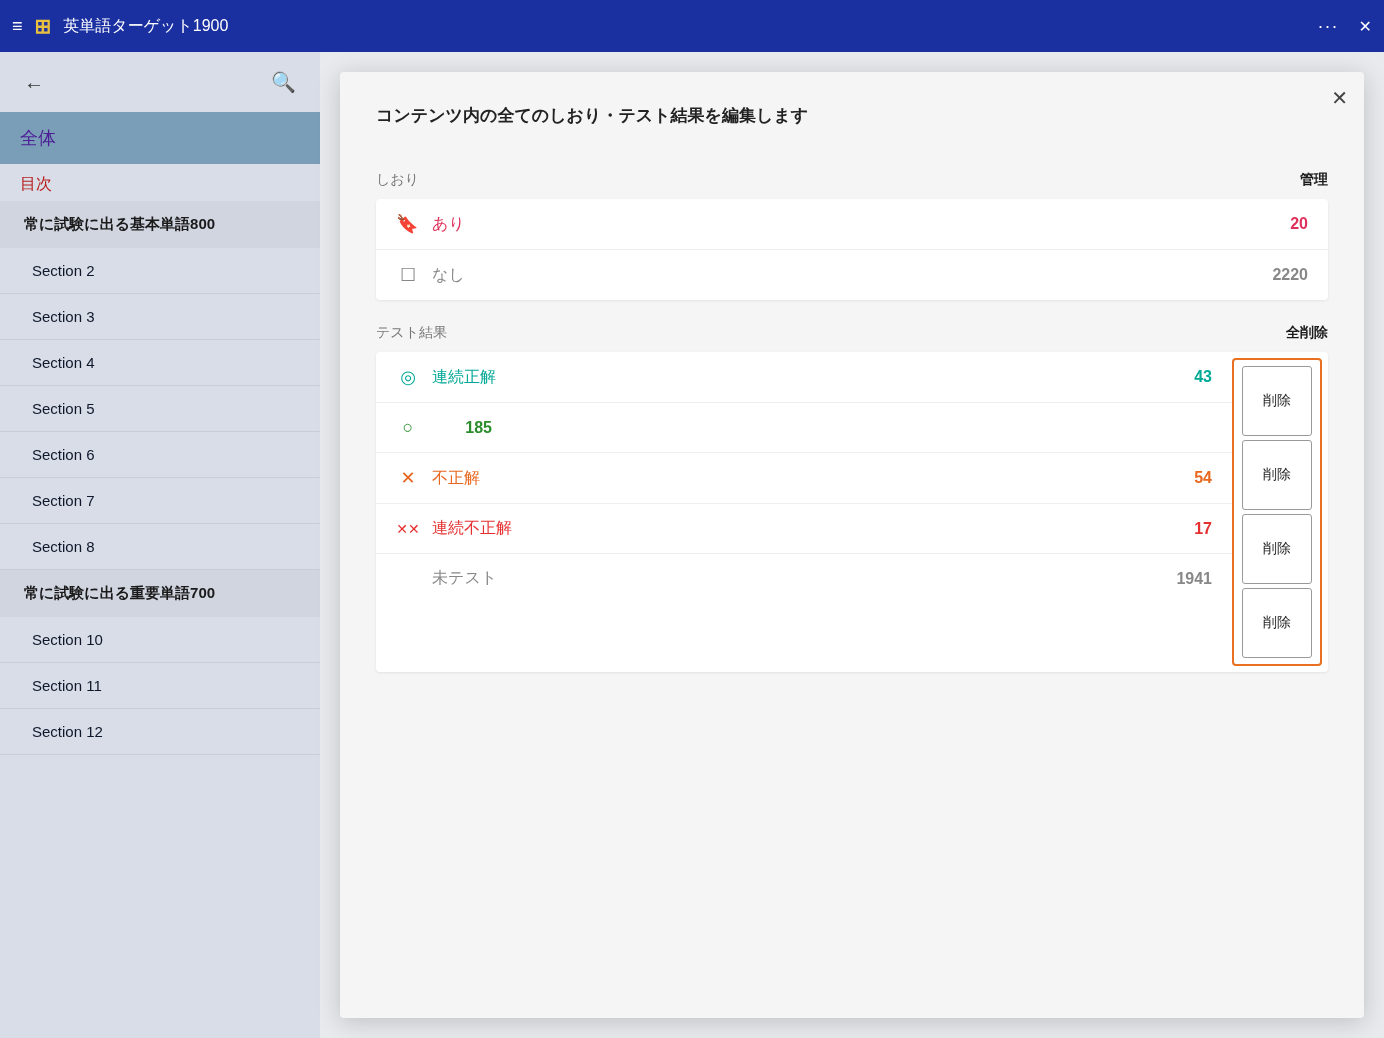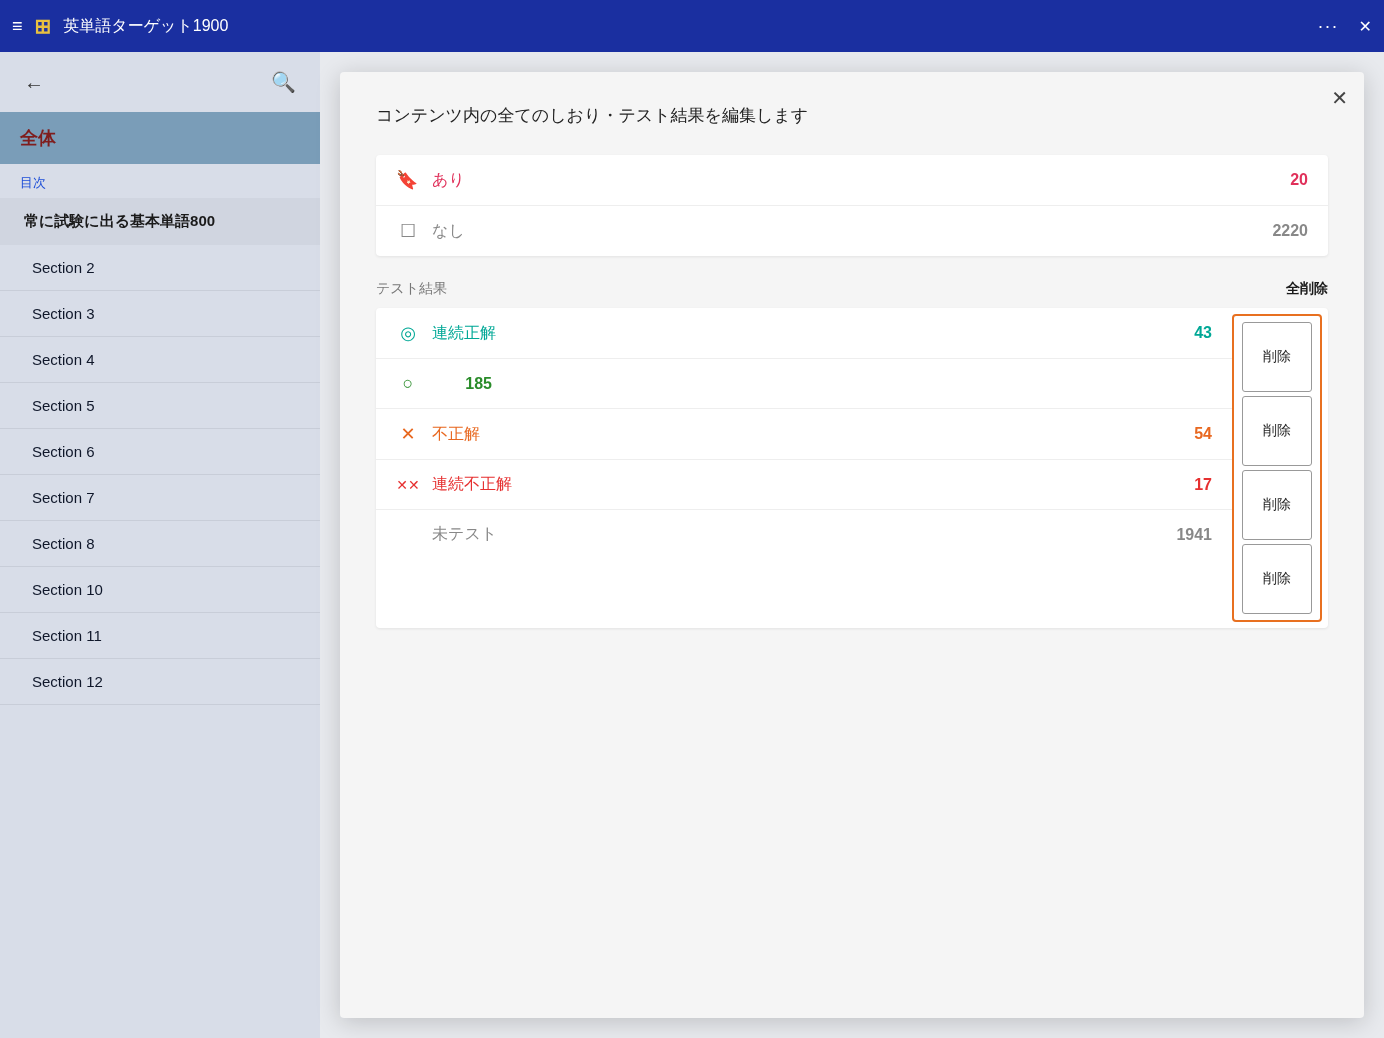--- a/index.html
+++ b/index.html
@@ -85,29 +85,29 @@
     .sidebar-search-btn {
       font-size: 20px;
       cursor: pointer;
       color: #333;
       background: none;
       border: none;
       padding: 4px 8px;
     }
     .sidebar-selected {
       background: #7a9db8;
-      color: #7f1d1d;
+      color: #4c1d95;
       padding: 14px 20px;
       font-size: 18px;
-      font-weight: 700;
+      font-weight: 400;
     }
     .sidebar-toc-label {
       padding: 10px 20px 6px;
-      font-size: 13px;
-      color: #1d4ed8;
+      font-size: 16px;
+      color: #b91c1c;
     }
     .sidebar-scroll {
       flex: 1;
       overflow-y: auto;
       overflow-x: hidden;
     }
     .sidebar-scroll::-webkit-scrollbar {
       width: 8px;
     }
     .sidebar-scroll::-webkit-scrollbar-track {
@@ -163,22 +163,22 @@
       right: 16px;
       font-size: 20px;
       background: none;
       border: none;
       cursor: pointer;
       color: #444;
     }
     .modal-title {
       font-size: 17px;
       color: #222;
-      margin-bottom: 28px;
-      font-weight: 400;
+      margin-bottom: 44px;
+      font-weight: 700;
     }
 
     
     .section-label {
       font-size: 14px;
       color: #777;
       margin-bottom: 10px;
       display: flex;
       justify-content: space-between;
       align-items: center;
@@ -293,31 +293,36 @@
 
       <div class="sidebar-section-header">常に試験に出る基本単語800</div>
       <div class="sidebar-item">Section 2</div>
       <div class="sidebar-item">Section 3</div>
       <div class="sidebar-item">Section 4</div>
       <div class="sidebar-item">Section 5</div>
       <div class="sidebar-item">Section 6</div>
       <div class="sidebar-item">Section 7</div>
       <div class="sidebar-item">Section 8</div>
 
+      <div class="sidebar-section-header">常に試験に出る重要単語700</div>
       <div class="sidebar-item">Section 10</div>
       <div class="sidebar-item">Section 11</div>
       <div class="sidebar-item">Section 12</div>
     </div>
   </div>
 
   <div class="right-panel">
     <div class="modal">
       <button class="modal-close-btn">✕</button>
       <div class="modal-title">コンテンツ内の全てのしおり・テスト結果を編集します</div>
 
+      <div class="section-label">
+        <span>しおり</span>
+        <span class="section-label-right">管理</span>
+      </div>
       <div class="card">
 
         <div class="card-row">
           <span class="card-icon color-pink">🔖</span>
           <span class="card-label color-pink">あり</span>
           <span class="card-count color-pink">20</span>
         </div>
 
         <div class="card-row">
           <span class="card-icon color-gray">☐</span>

